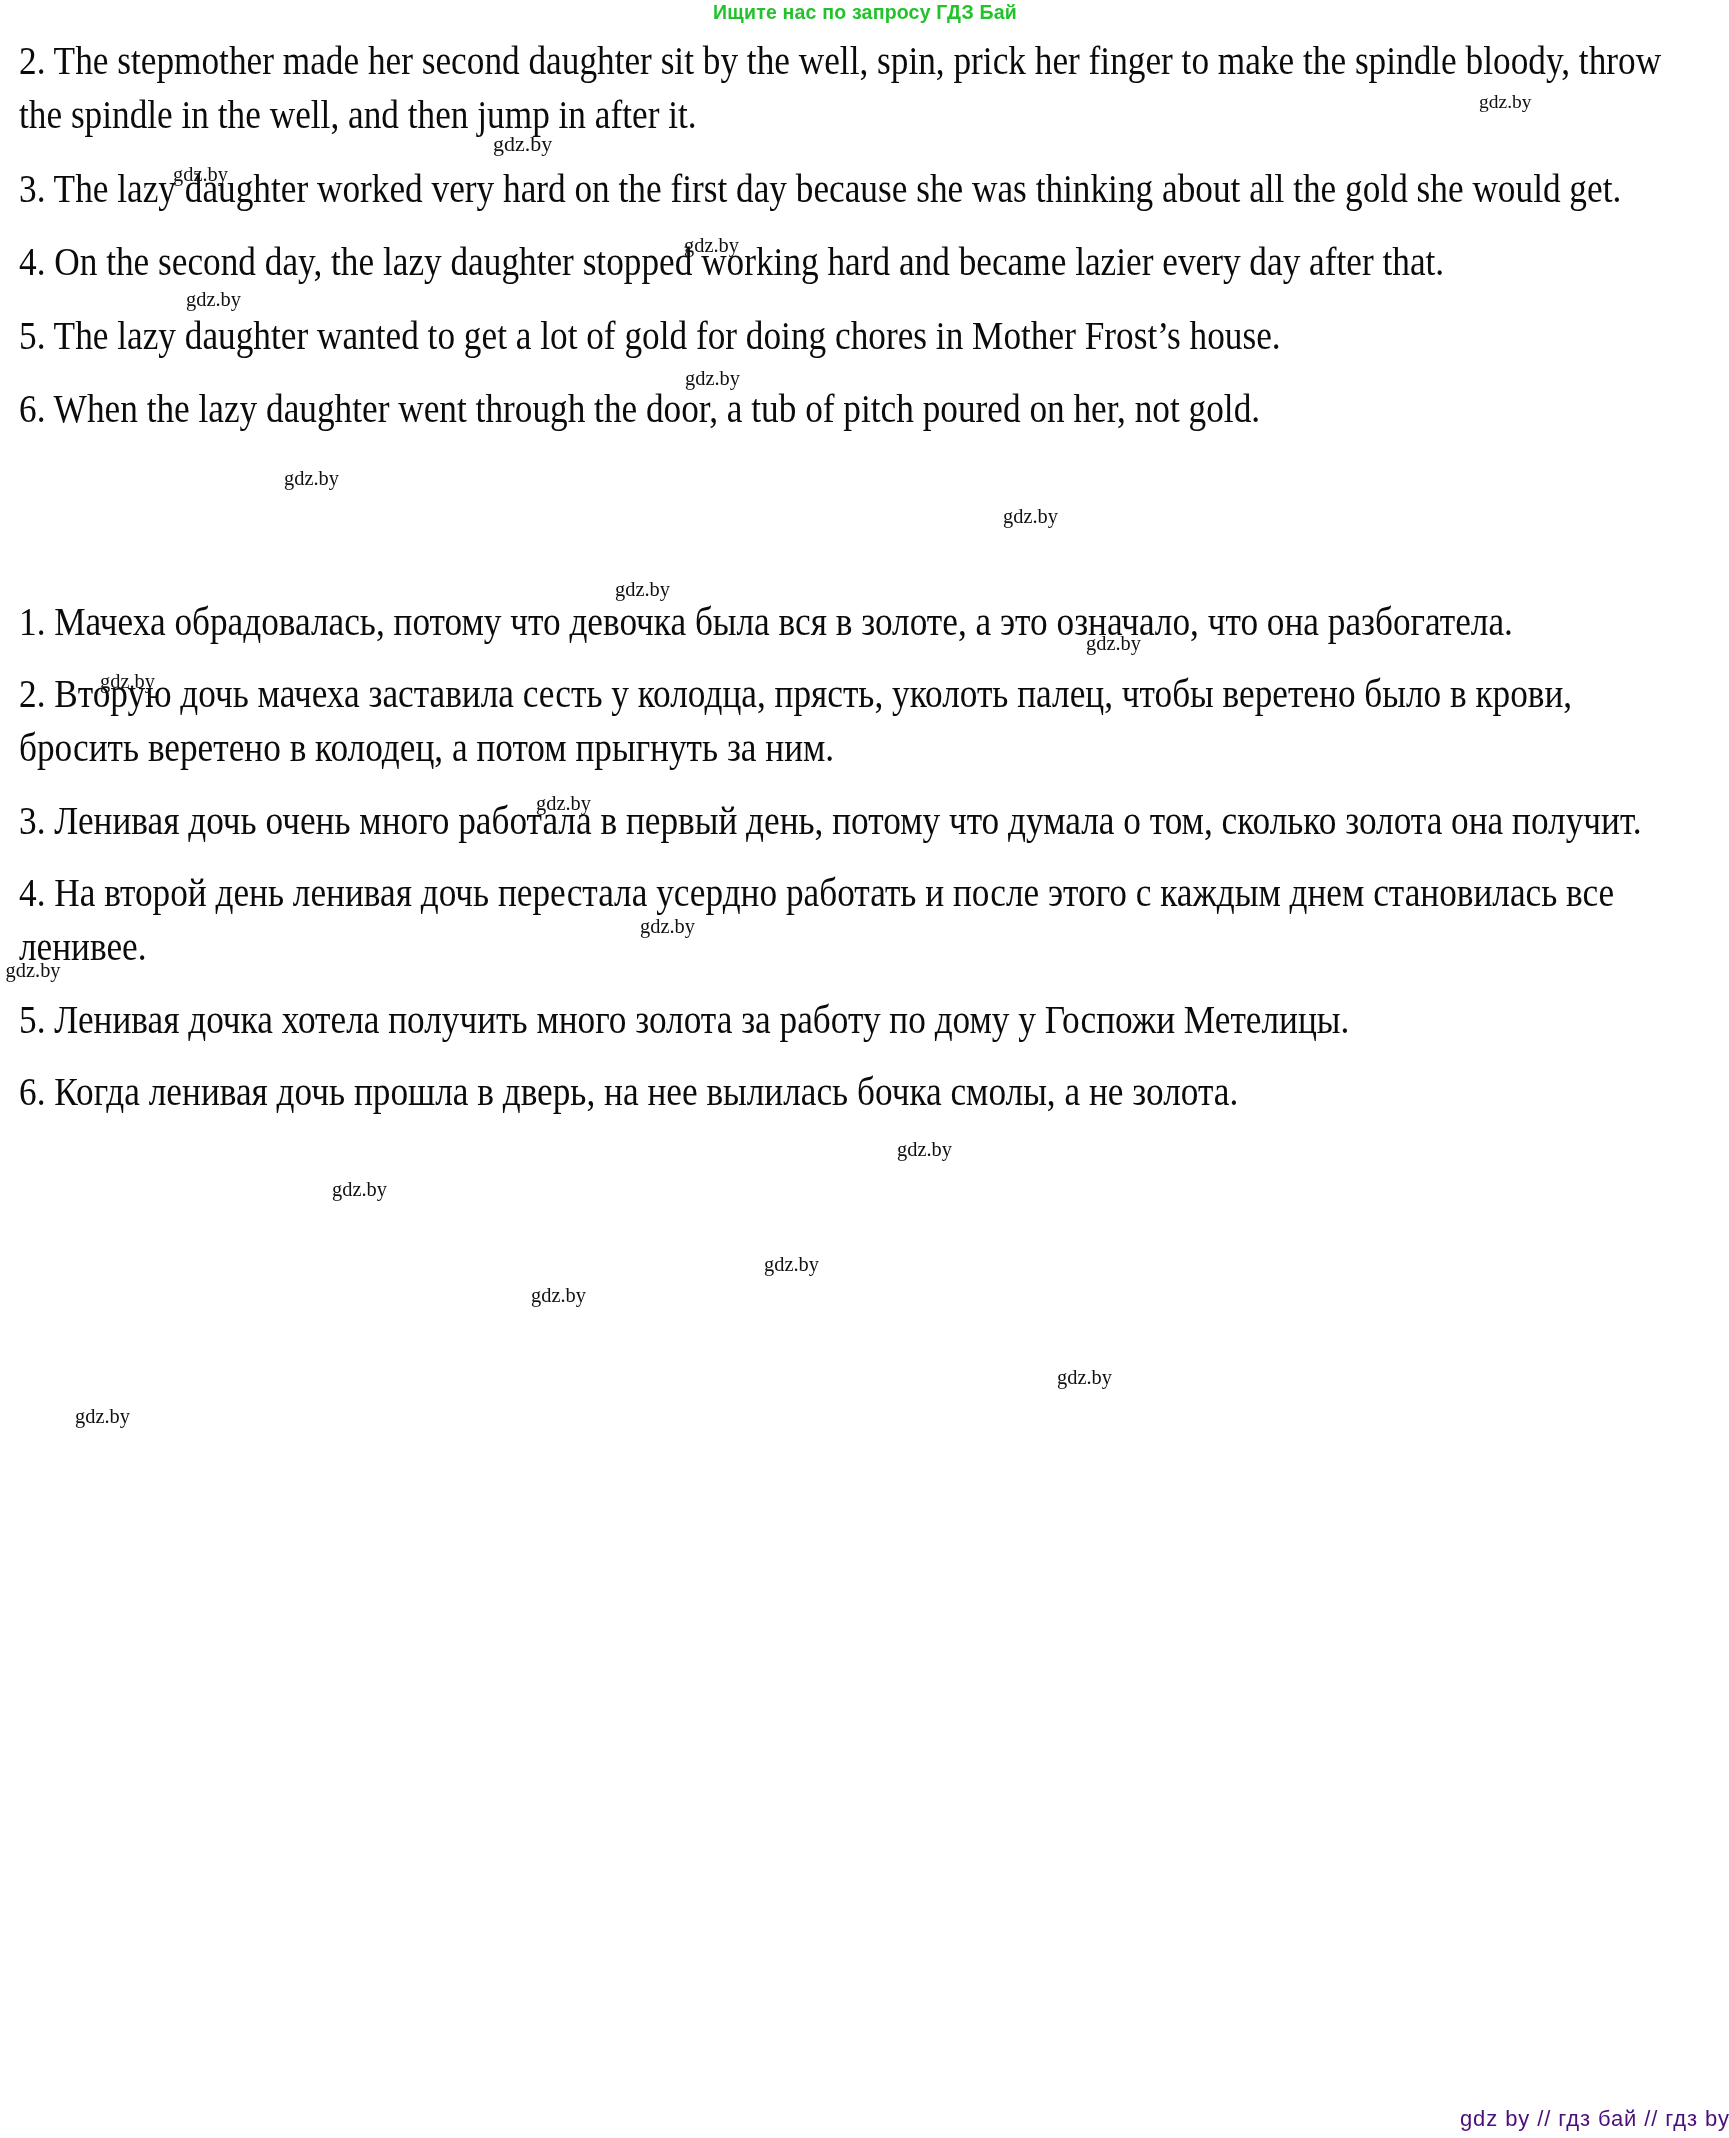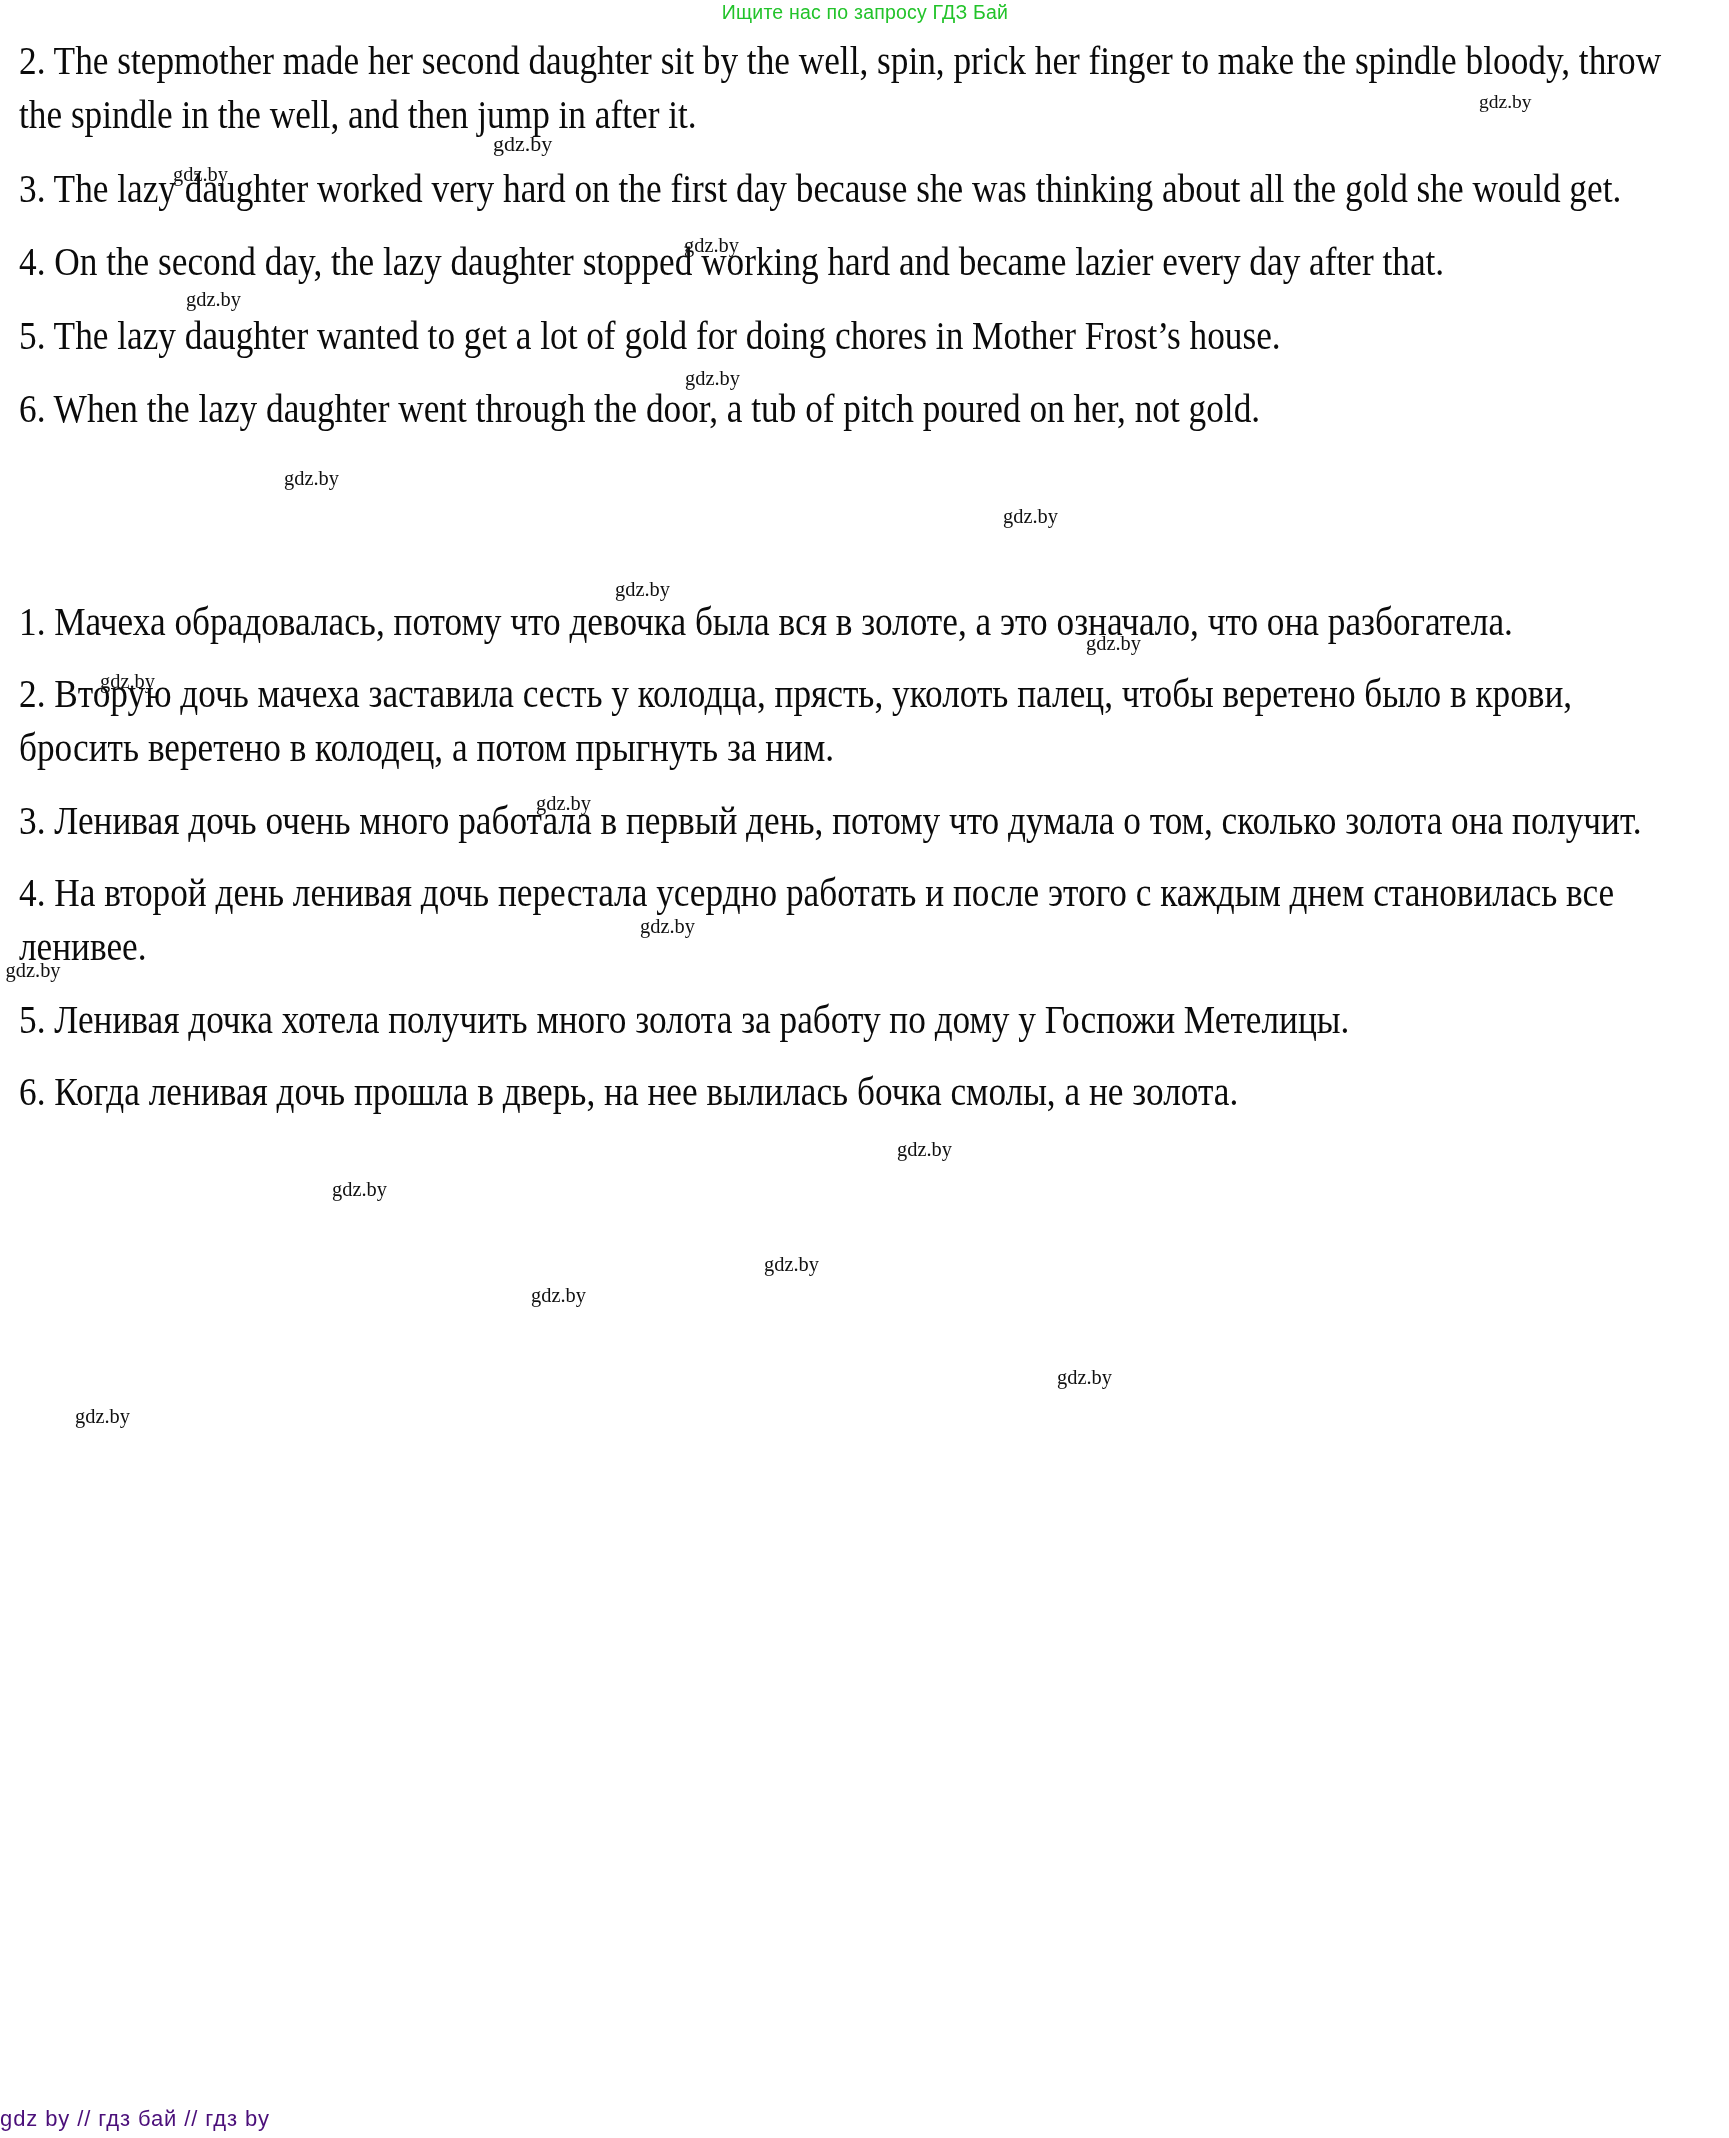--- a/index.html
+++ b/index.html
@@ -20,21 +20,21 @@
   }
 
   
   #promo-header {
     position: absolute;
     top: 0;
     left: 0;
     width: 1730px;
     text-align: center;
     font-family: "Liberation Sans", "DejaVu Sans", sans-serif;
-    font-weight: normal;
+    font-weight: bold;
     font-size: 19.5px;
     color: #22c32a;
     letter-spacing: 0.2px;
     line-height: 24px;
   }
 
   
   #content {
     position: absolute;
     left: 19px;
@@ -58,21 +58,21 @@
   .answer.ru { margin-bottom: 18.6px; }
 
   .gap-block { height: 139px; }
 
   
   #footer {
     position: absolute;
     left: 0;
     bottom: 7.4px;
     width: 1730px;
-    text-align: left;
+    text-align: right;
     font-family: "Liberation Sans", "DejaVu Sans", sans-serif;
     font-size: 22px;
     color: #4b0f7a;
     letter-spacing: 0.9px;
   }
 
   
   .wm {
     position: absolute;
     font-family: Liberation Serif, serif;

